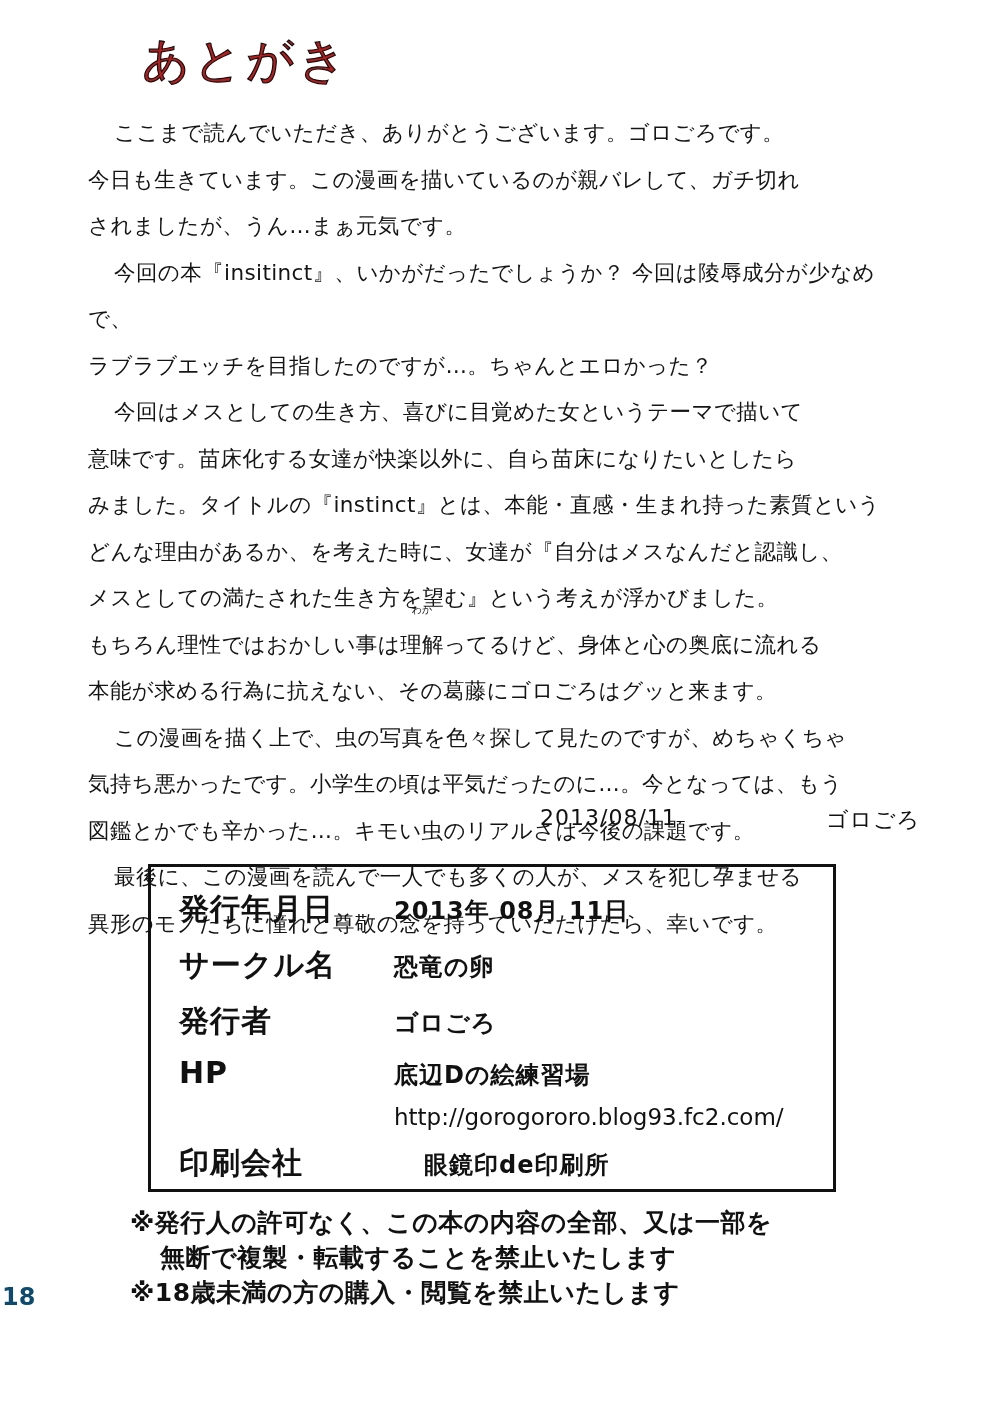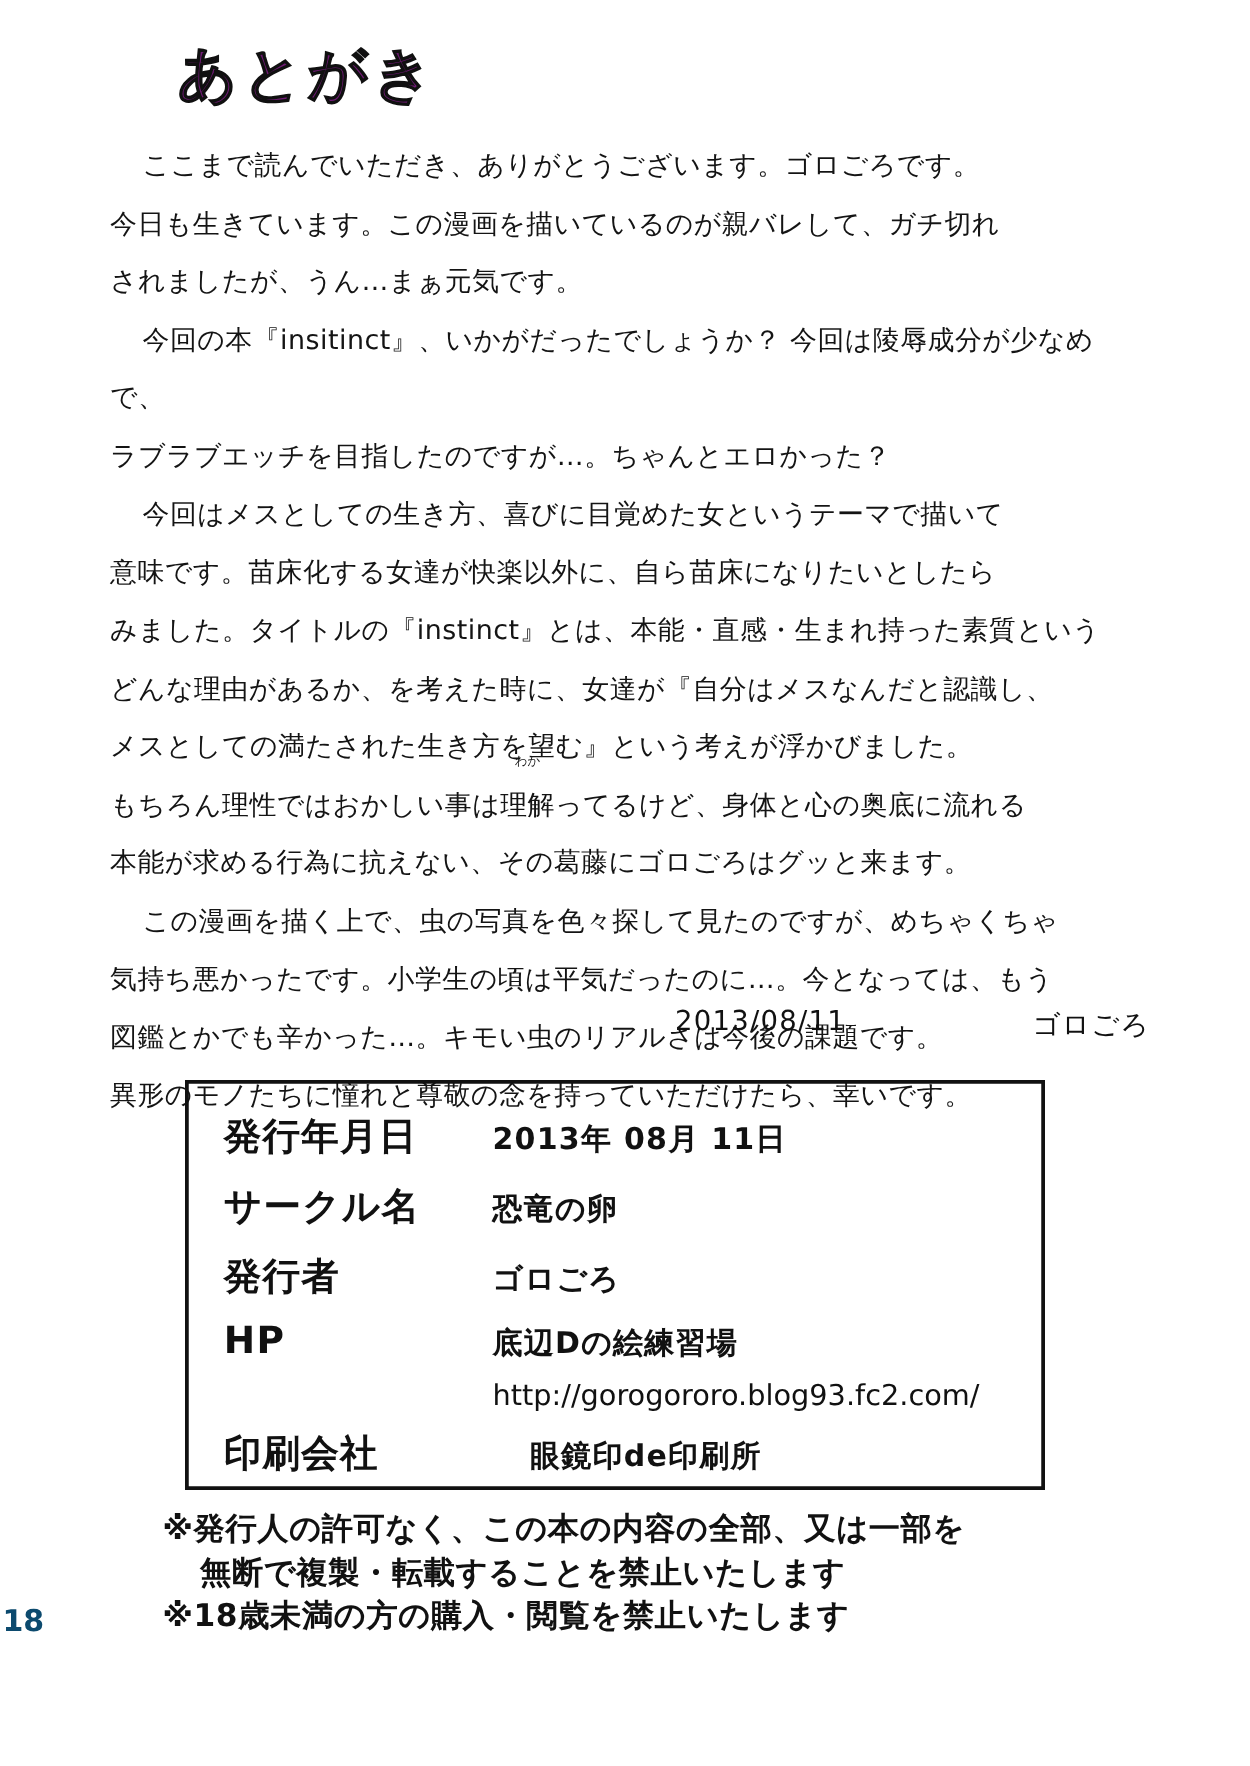--- a/index.html
+++ b/index.html
@@ -20,23 +20,23 @@
     position: absolute;
     inset: 0;
   }
 
   
   .afterword-title {
     position: absolute;
     left: 142px;
     top: 36px;
     font-size: 47px;
-    font-weight: 700;
+    font-weight: 400;
     letter-spacing: 4px;
-    color: #701a75;
+    color: #b91c1c;
     -webkit-text-stroke: 1.2px #101010;
     line-height: 1;
     white-space: nowrap;
   }
 
   
   .body-text {
     position: absolute;
     left: 88px;
     top: 110px;
@@ -167,20 +167,21 @@
     <p class="para indent">今回はメスとしての生き方、喜びに目覚めた女というテーマで描いて</p>
     <p class="para">意味です。苗床化する女達が快楽以外に、自ら苗床になりたいとしたら</p>
     <p class="para">みました。タイトルの『instinct』とは、本能・直感・生まれ持った素質という</p>
     <p class="para">どんな理由があるか、を考えた時に、女達が『自分はメスなんだと認識し、</p>
     <p class="para">メスとしての満たされた生き方を望む』という考えが浮かびました。</p>
     <p class="para"><span>もちろん理性ではおかしい事は</span><span class="ruby-wrap"><span class="rb-top">わか</span><span>理解</span></span><span>ってるけど、身体と心の奥底に流れる</span></p>
     <p class="para">本能が求める行為に抗えない、その葛藤にゴロごろはグッと来ます。</p>
     <p class="para indent">この漫画を描く上で、虫の写真を色々探して見たのですが、めちゃくちゃ</p>
     <p class="para">気持ち悪かったです。小学生の頃は平気だったのに…。今となっては、もう</p>
     <p class="para">図鑑とかでも辛かった…。キモい虫のリアルさは今後の課題です。</p>
+    <p class="para indent">最後に、この漫画を読んで一人でも多くの人が、メスを犯し孕ませる</p>
     <p class="para">異形のモノたちに憧れと尊敬の念を持っていただけたら、幸いです。</p>
   </div>
 
   <div class="signature">
     <span>2013/08/11</span>
     <span>ゴロごろ</span>
   </div>
 
   <div class="colophon">
     <div class="colophon-inner">

